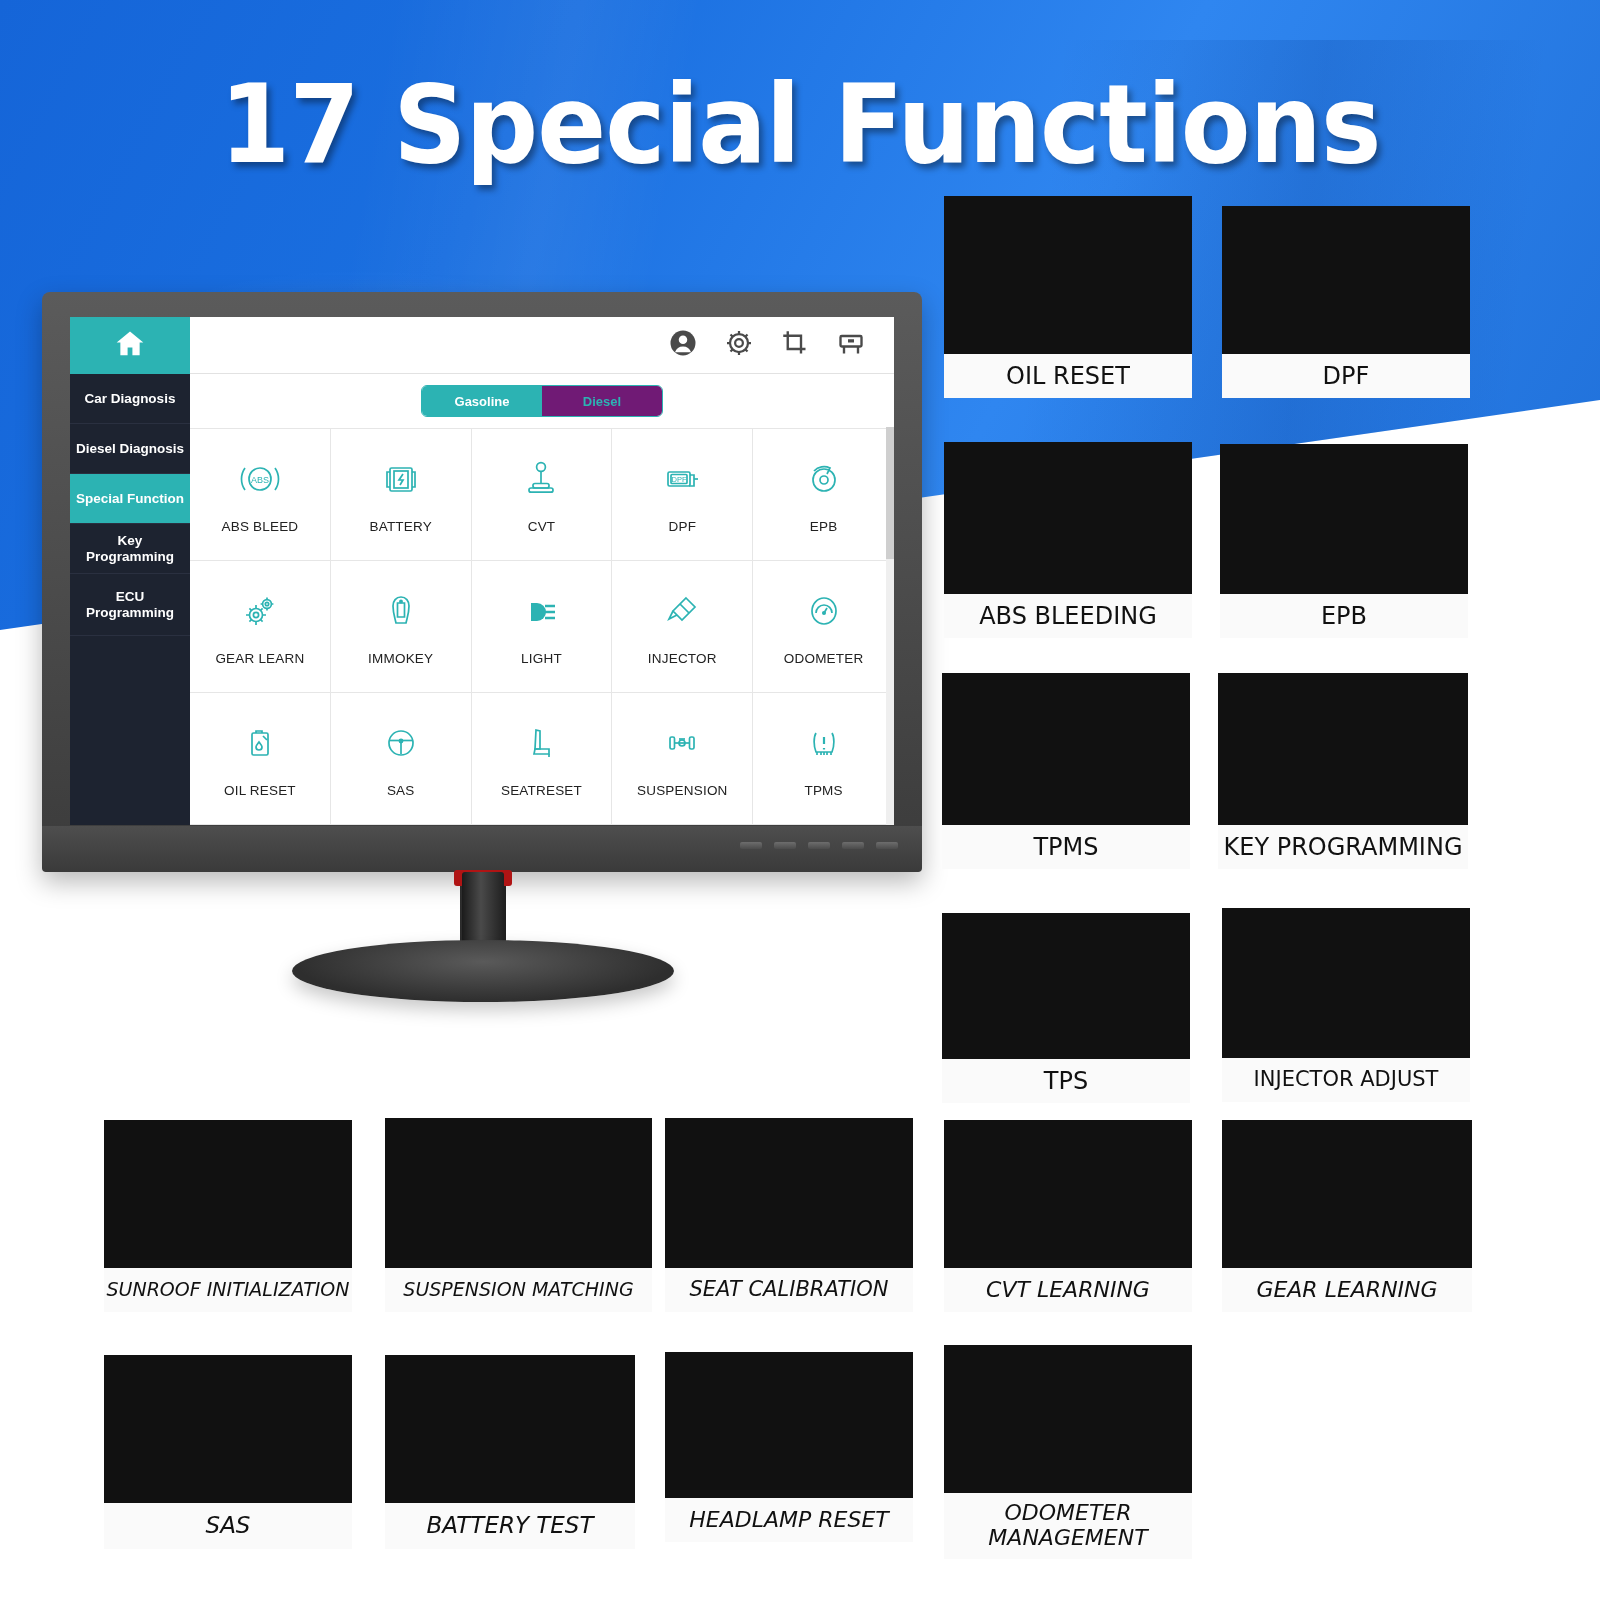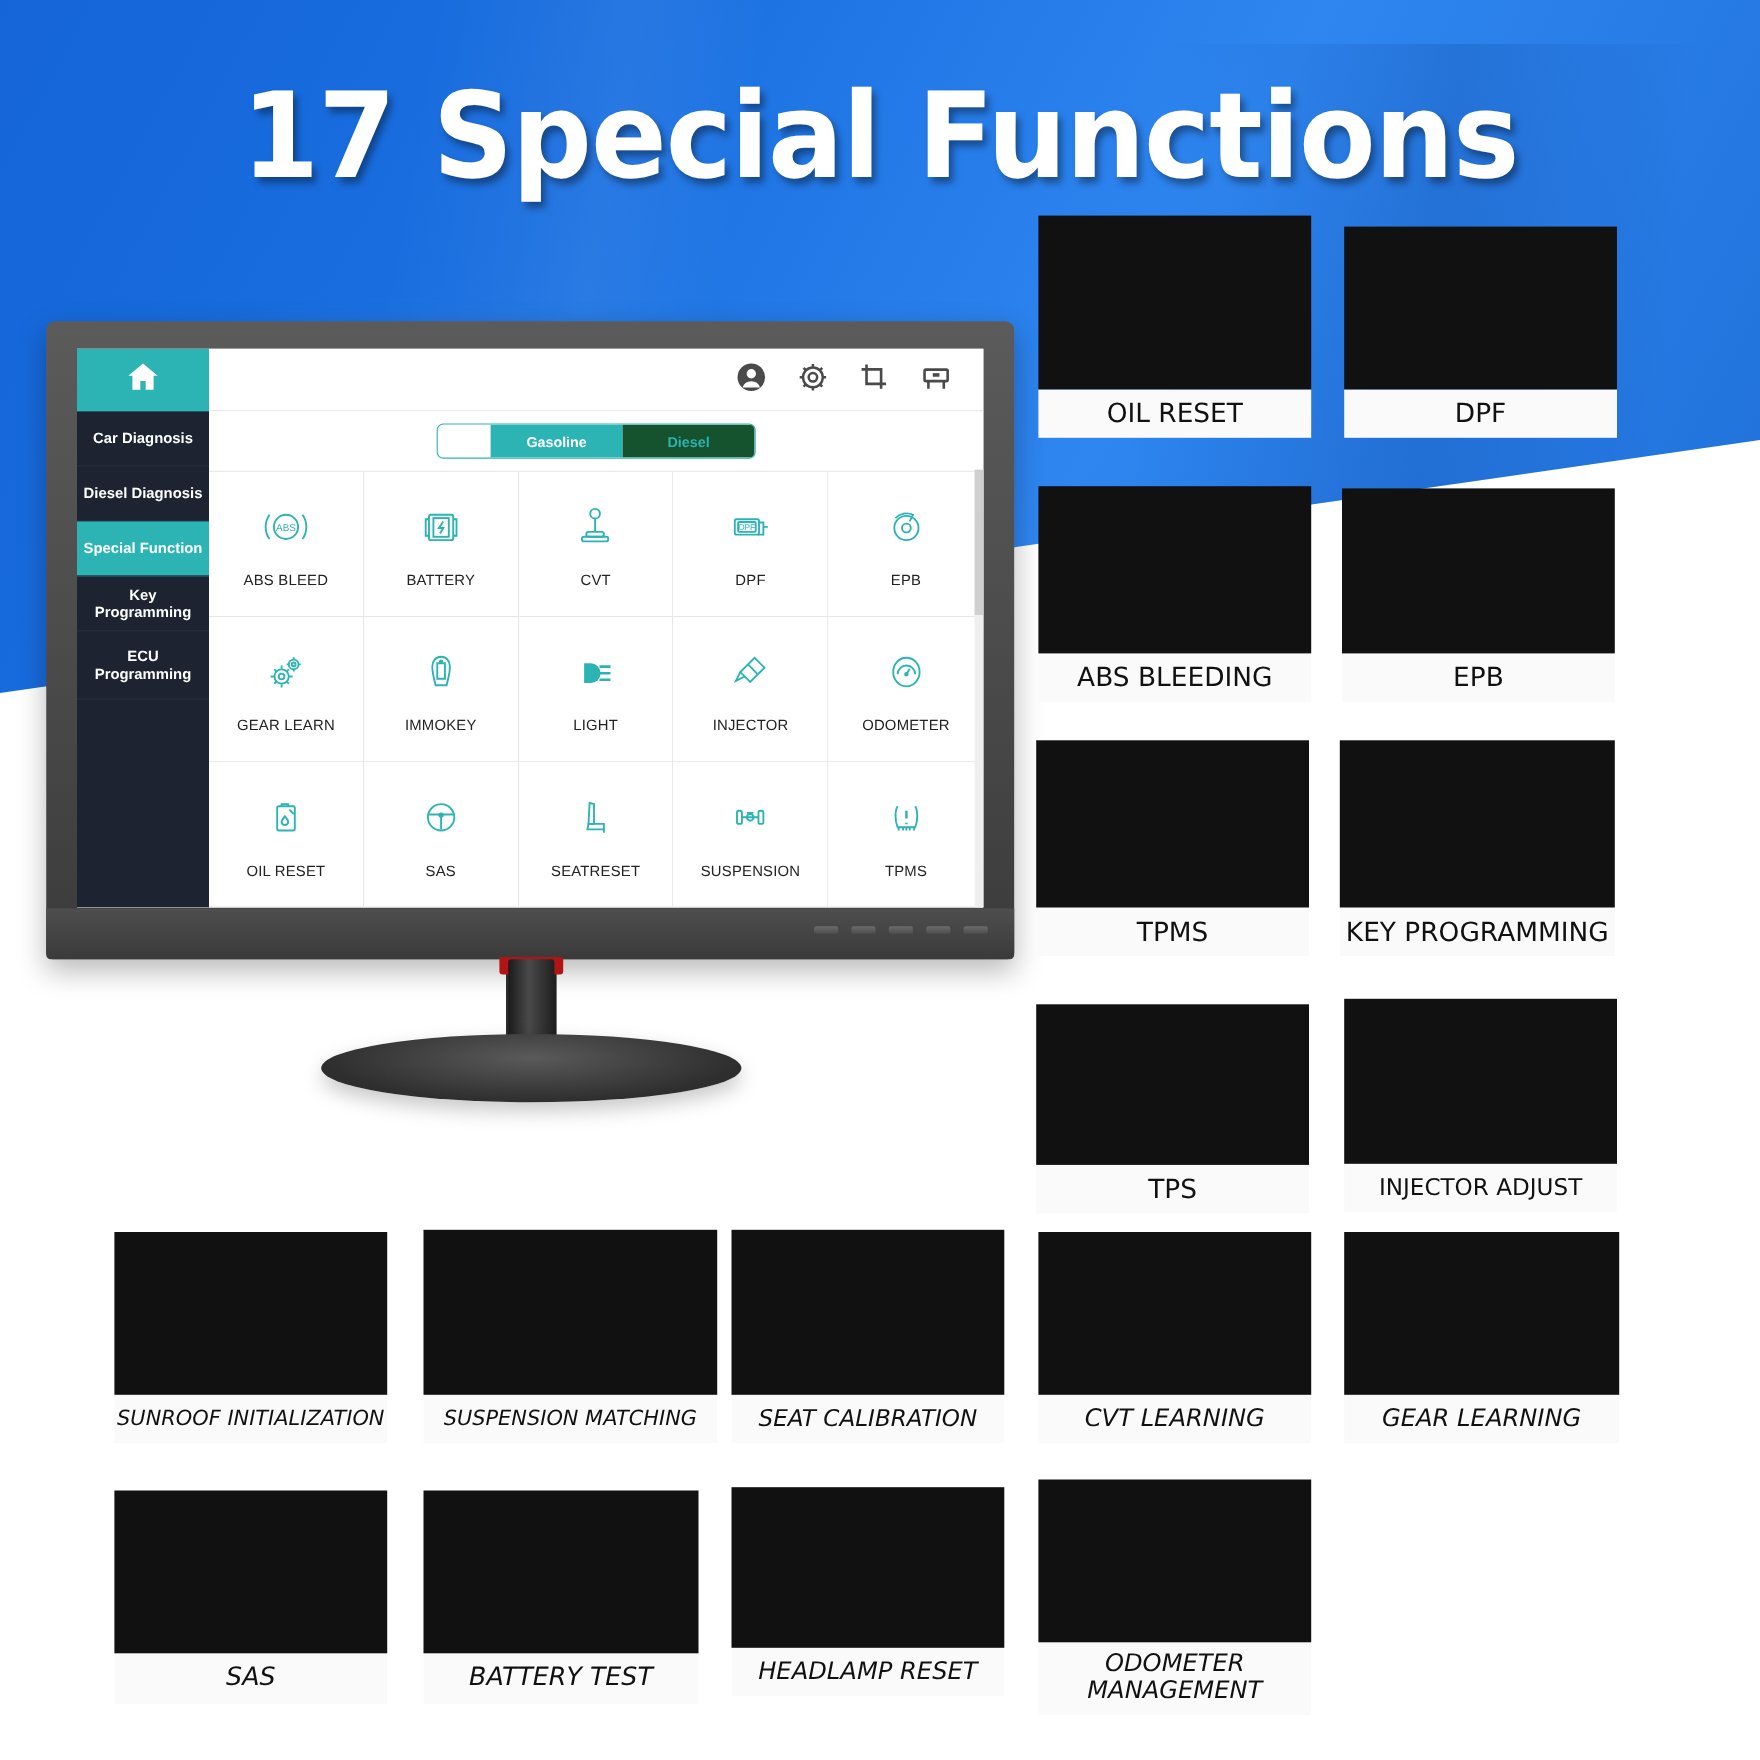--- a/index.html
+++ b/index.html
@@ -108,24 +108,24 @@
   .side-item.tall { height: 62px; }
 
   .app-main { flex:1; display:flex; flex-direction:column; min-width:0; }
   .app-top {
     height: 57px; border-bottom:1px solid #e2e2e2; display:flex; align-items:center;
     justify-content:flex-end; padding-right: 28px; gap: 26px; background:#fff;
   }
   .app-top svg { width: 30px; height: 30px; }
 
   .app-tabsrow { height: 54px; display:flex; align-items:center; justify-content:center; background:#fff; }
-  .segmented { display:flex; border:1px solid #2cb3b3; border-radius:6px; overflow:hidden;padding-left:48px; }
+  .segmented { display:flex; border:1px solid #2cb3b3; border-radius:6px; overflow:hidden; }
   .segmented div {
     width: 120px; height: 30px; display:flex; align-items:center; justify-content:center;
-    font-size: 13px; font-weight:bold; color:#2cb3b3; background:#14532d; cursor:pointer;
+    font-size: 13px; font-weight:bold; color:#2cb3b3; background:#701a75; cursor:pointer;
   }
   .segmented div.on { background:#2cb3b3; color:#fff; }
 
   .grid { flex:1; display:grid; grid-template-columns: repeat(5,1fr); grid-template-rows: repeat(3,1fr);
           border-top:1px solid #e6e6e6; }
   .cell {
     border-right:1px solid #e6e6e6; border-bottom:1px solid #e6e6e6;
     display:flex; flex-direction:column; align-items:center; justify-content:center; gap:12px;
     background:#fff;
   }

